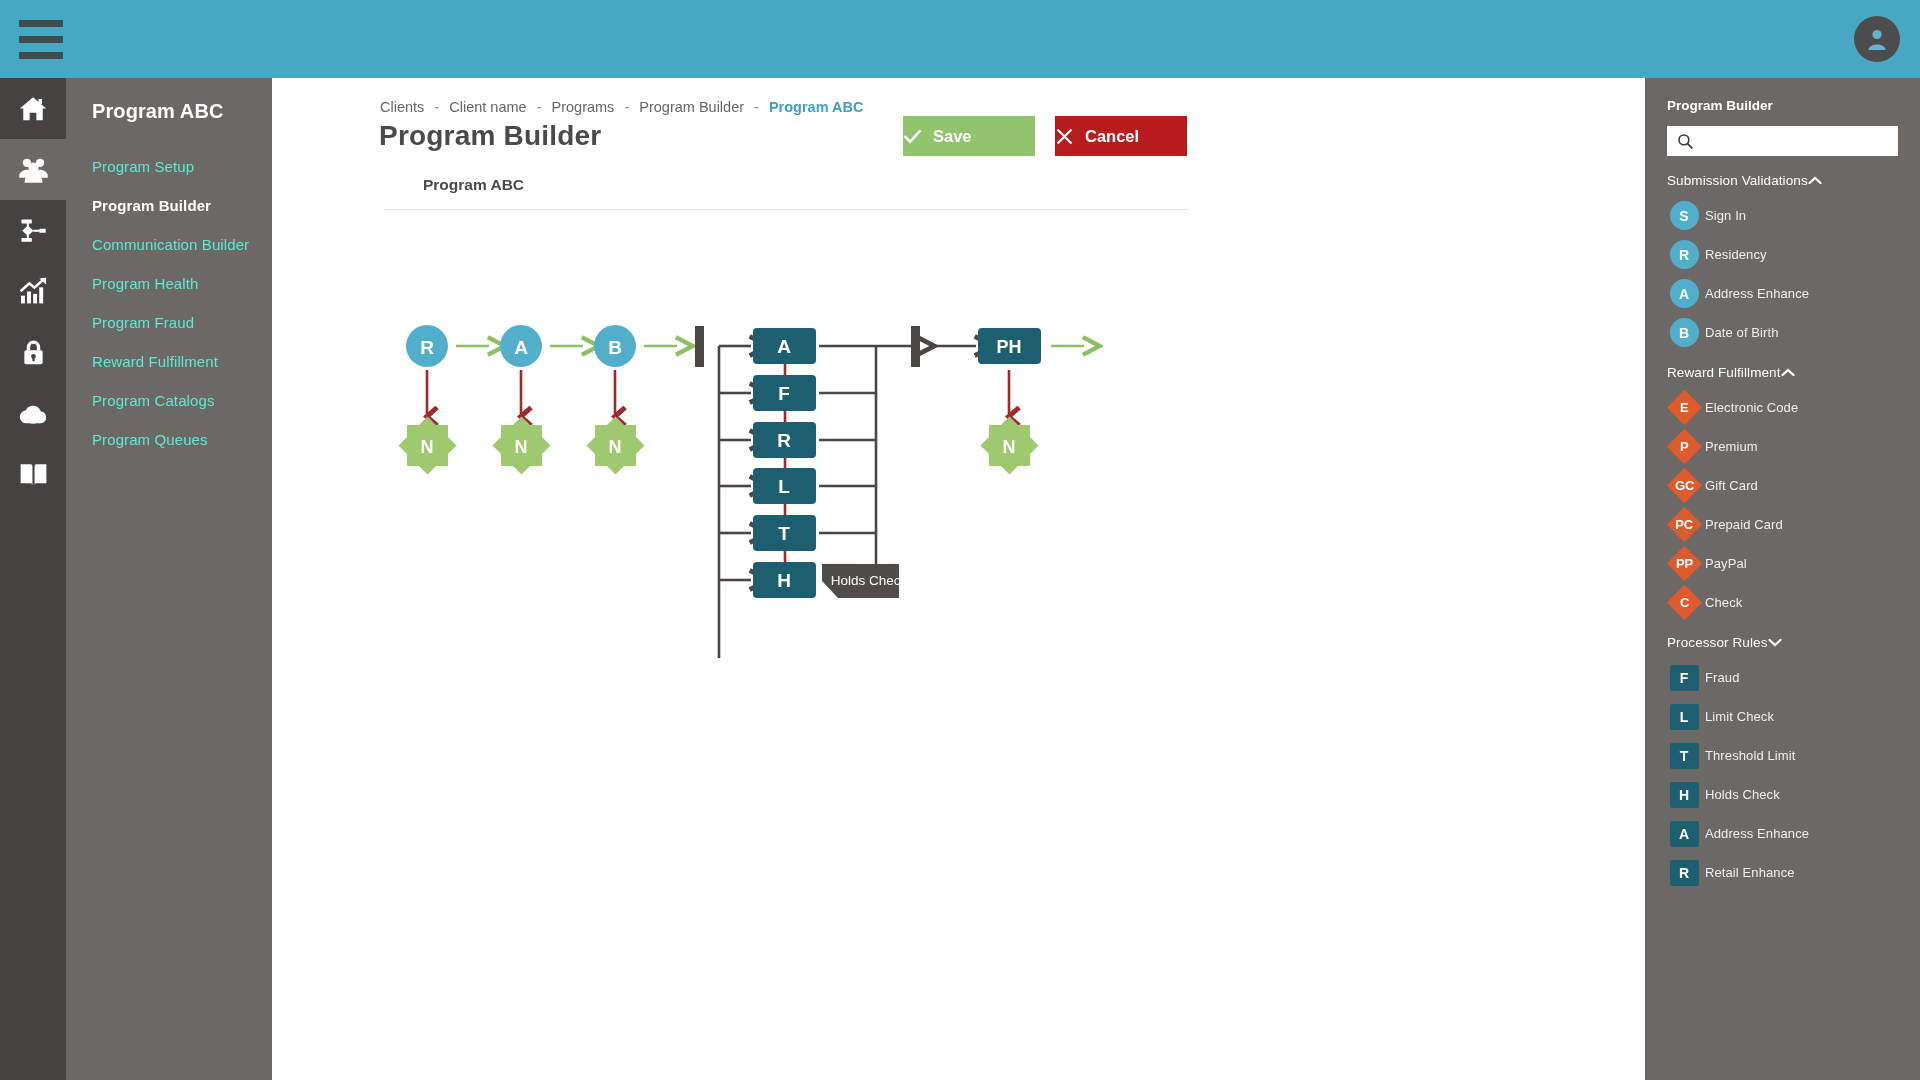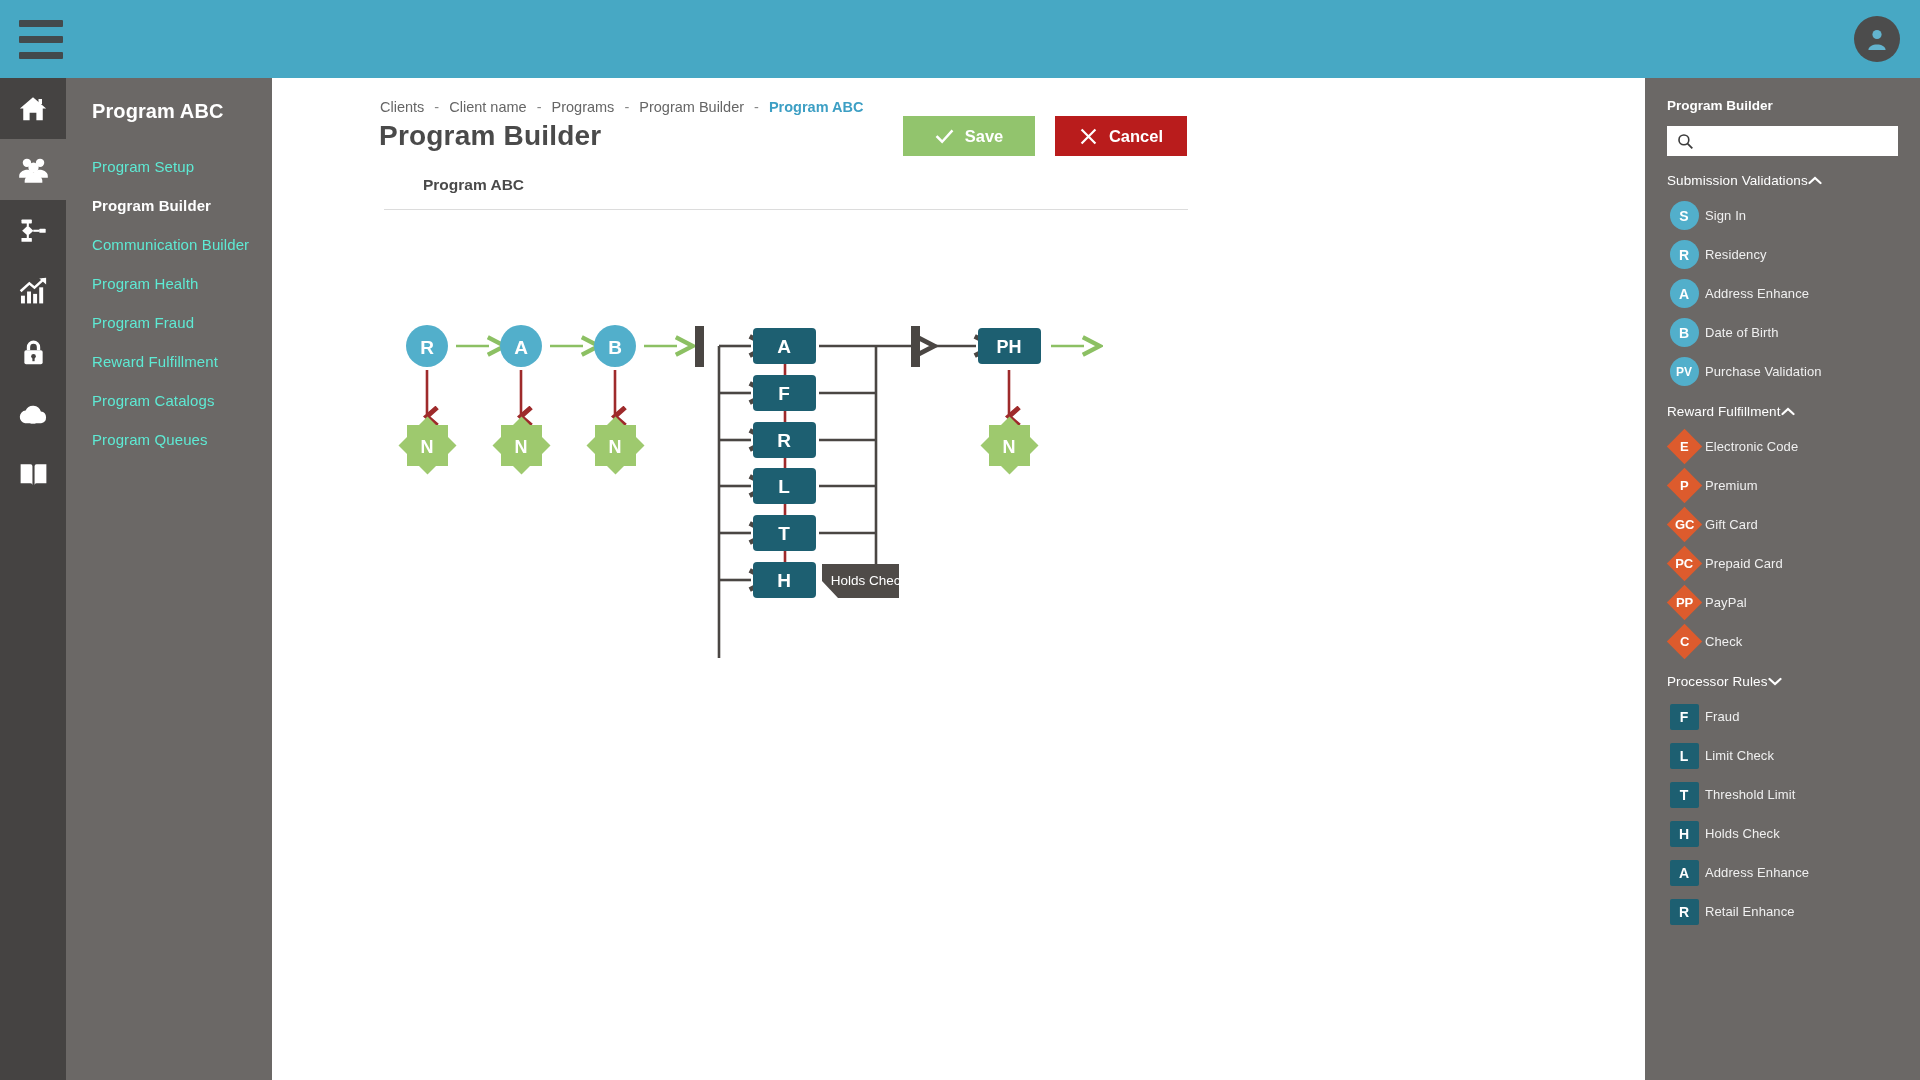--- a/index.html
+++ b/index.html
@@ -67,21 +67,21 @@
 
   #pagetitle {
     position: absolute; left: 107px; top: 42px;
     font-size: 28px; font-weight: bold; color: #4a4a4a; letter-spacing: .2px;
   }
 
   .topbtn {
     position: absolute; top: 38px; height: 40px; border: none;
     color: #fff; font-size: 16.5px; font-weight: bold;
     font-family: "Liberation Sans", sans-serif; cursor: pointer;
-    display: flex; align-items: center; justify-content: center; gap: 11px;
+    display: flex; align-items: center; gap: 11px;
   }
   #btn-save { left: 631px; width: 132px; background: #92c46d; }
   #btn-cancel { left: 783px; width: 132px; background: #b91c1c; }
 
   #tabstrip {
     position: absolute; left: 112px; top: 98px; width: 804px;
     border-bottom: 1px solid #dcdcdc; padding-bottom: 15px;
   }
   #tabstrip .tab {
     font-size: 15.5px; font-weight: bold; color: #4a4a4a;
@@ -422,26 +422,20 @@
       <span class="circle-badge">A</span>
     </span>
     <span class="lbl">Address Enhance</span>
   </div>
   <div class="palette-item">
     <span class="badge-wrap">
       <span class="circle-badge">B</span>
     </span>
     <span class="lbl">Date of Birth</span>
   </div>
-  <div class="palette-item">
-    <span class="badge-wrap">
-      <span class="circle-badge" style="font-size:12px">PV</span>
-    </span>
-    <span class="lbl">Purchase Validation</span>
-  </div>
 
   <div class="grp-gap"></div>
 
   <div class="group-head">
     <span>Reward Fulfillment</span>
     <svg width="14" height="9" viewBox="0 0 14 9">
       <path d="M1.5 7 L7 2 L12.5 7" fill="none" stroke="#fff" stroke-width="2.2" stroke-linecap="round"></path>
     </svg>
   </div>
   <div class="palette-item">

